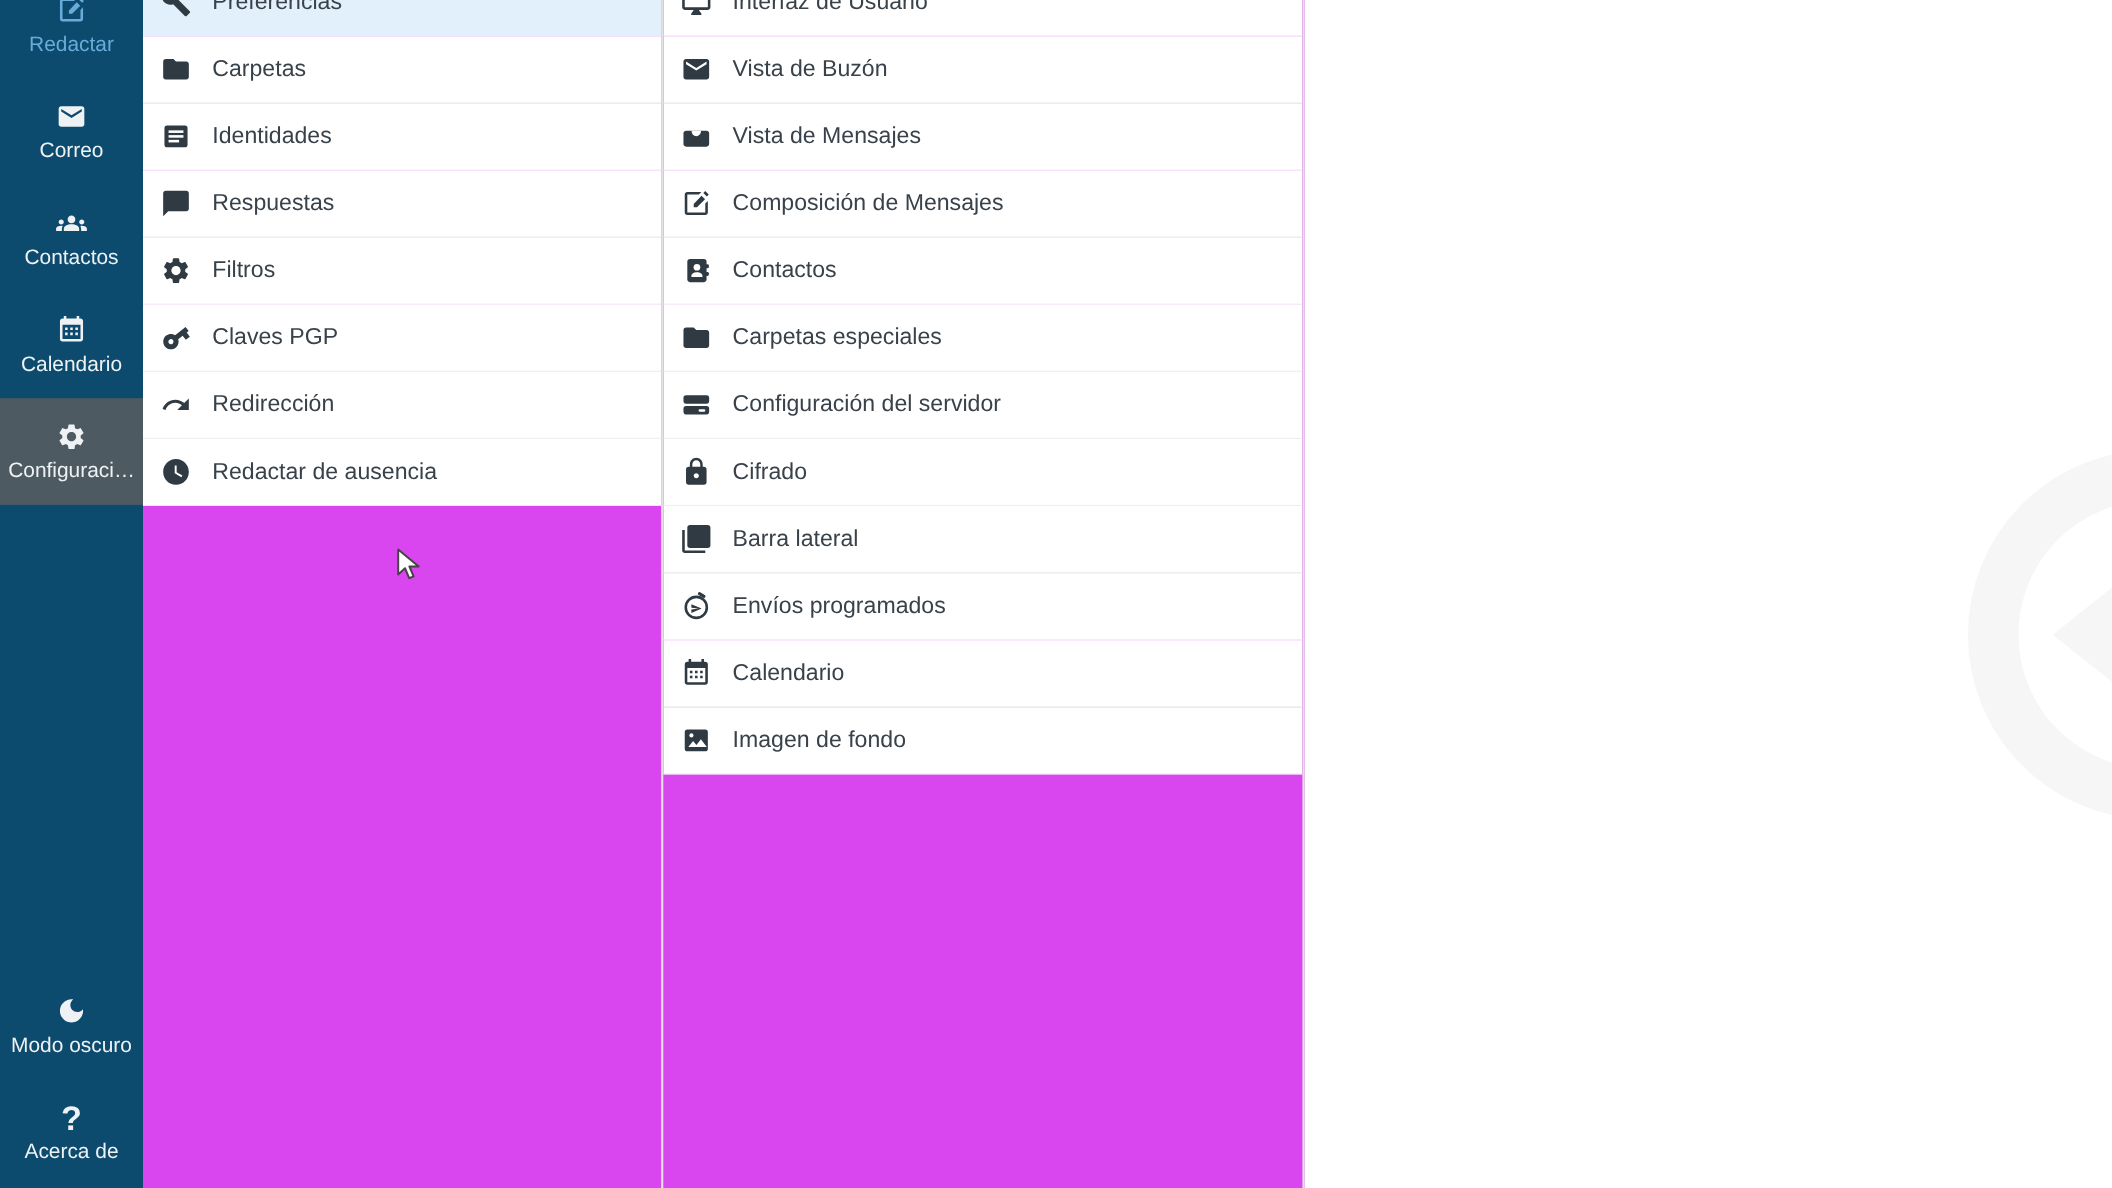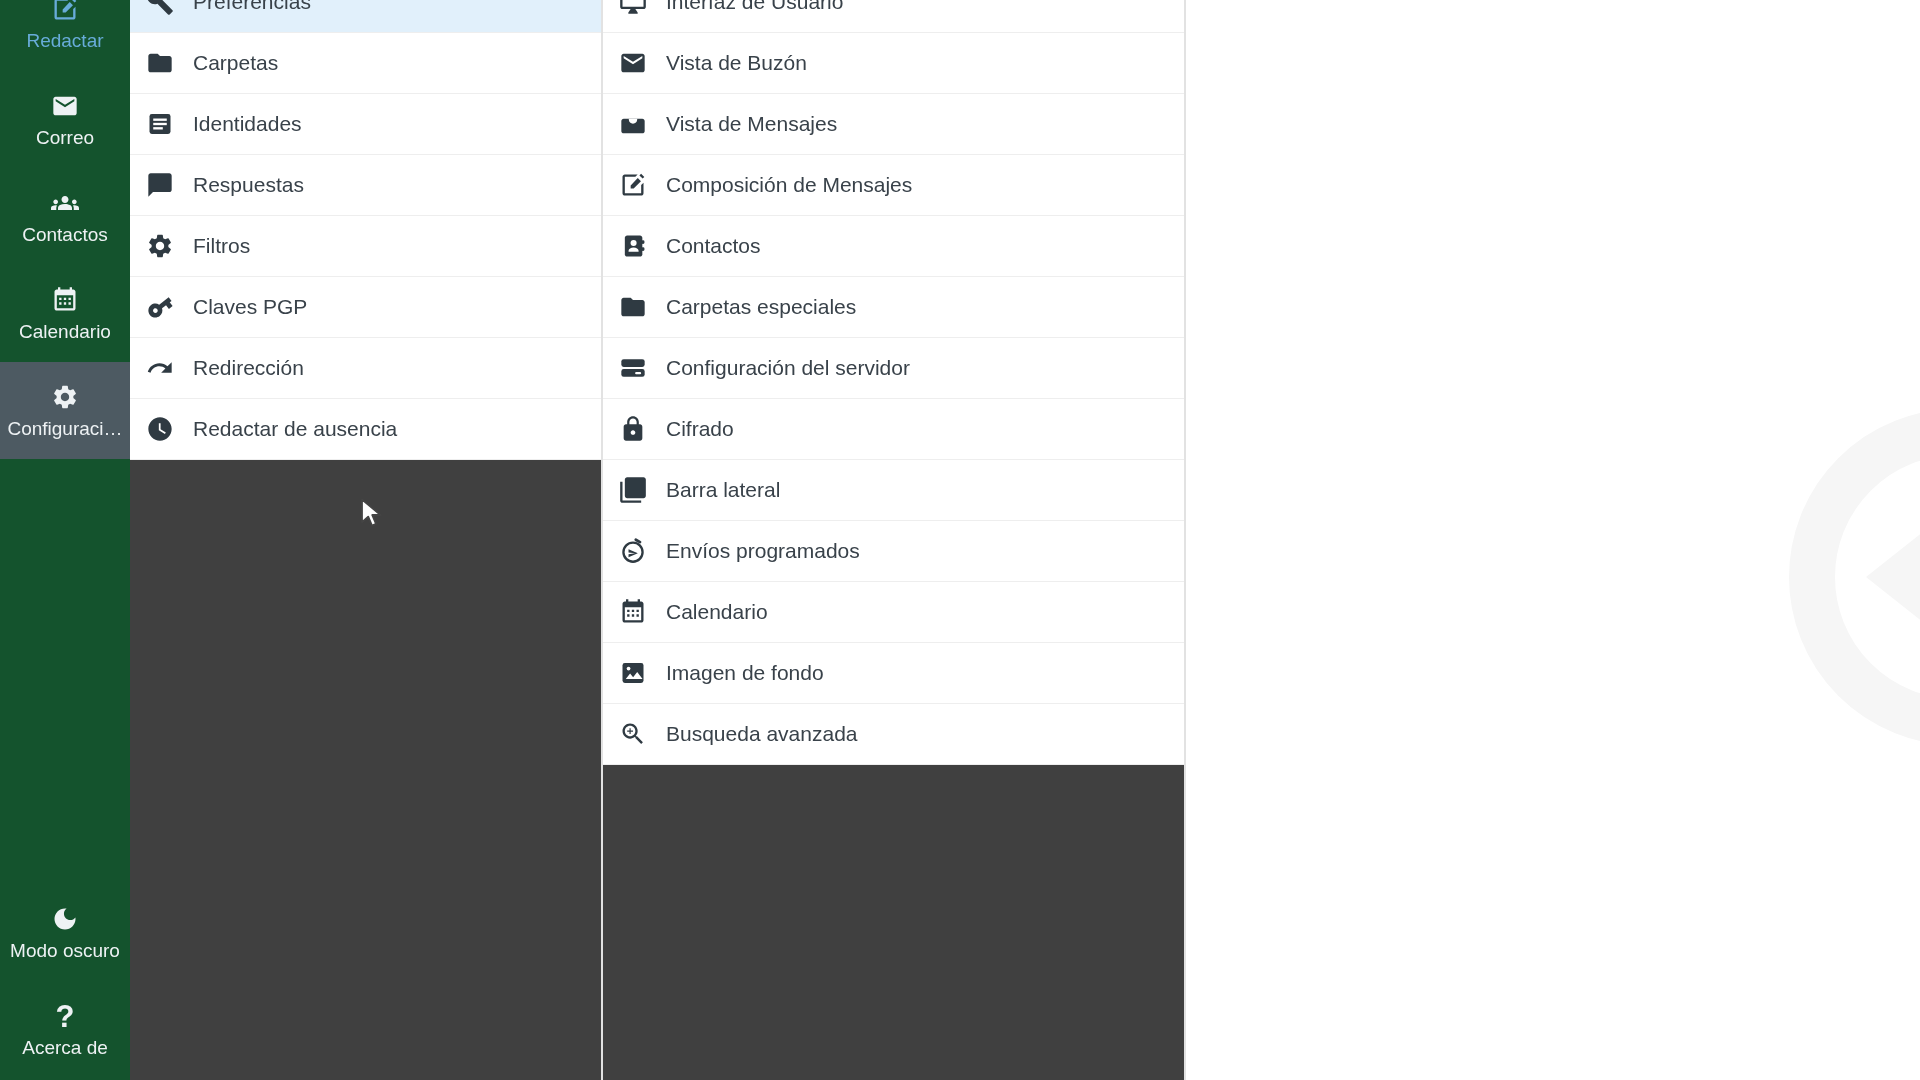--- a/index.html
+++ b/index.html
@@ -13,42 +13,42 @@
     position:absolute;left:1789px;top:409px;width:336px;height:336px;
     border-radius:50%;border:46px solid #f6f6f6;box-sizing:border-box;z-index:0;
   }
   .wm-wedge{
     position:absolute;left:1866px;top:531px;width:0;height:0;z-index:0;
     border-top:46px solid transparent;border-bottom:46px solid transparent;
     border-right:58px solid #f6f6f6;
   }
   
   .sidebar{
-    position:absolute;left:0;top:0;width:130px;height:1080px;background:#14532d;
+    position:absolute;left:0;top:0;width:130px;height:1080px;background:#0c4a6e;
     display:flex;flex-direction:column;overflow:hidden;z-index:10;text-align:center;
   }
   .task-top{margin-top:-26px}
   .task-bottom{padding-bottom:2px}
   .task-item{
     height:97px;display:flex;flex-direction:column;align-items:center;
     justify-content:center;gap:7px;color:#eef2f4;cursor:pointer;flex:none;
   }
   .task-item.accent{color:#68acd9}
   .task-item.selected{background:#4d5a62}
   .t-icon{width:29px;height:29px;display:flex;align-items:center;justify-content:center}
   .t-icon svg{display:block}
   .t-label{
     font-size:19px;line-height:20px;max-width:128px;white-space:nowrap;
     overflow:hidden;text-overflow:ellipsis;
   }
   .qmark{font-size:31px;font-weight:bold;line-height:29px}
   .spacer{flex:1}
   
   .col{
-    position:absolute;top:0;height:1080px;background:#404040;box-sizing:border-box;
+    position:absolute;top:0;height:1080px;background:#d946ef;box-sizing:border-box;
     border-right:2px solid #e2e2e2;overflow:hidden;z-index:5;
   }
   #col-settings{left:130px;width:473px}
   #col-prefs{left:603px;width:583px}
   .list{margin-top:-28px}
   .row{
     height:61px;box-sizing:border-box;border-bottom:1px solid #eeeeee;
     display:flex;align-items:center;padding-left:16px;gap:19px;
     font-size:21px;color:#39424a;cursor:pointer;background:#fff;
   }
@@ -308,28 +308,20 @@
       <div class="row">
         <span class="r-icon">
           <svg viewBox="0 0 24 24" width="28" height="28" fill="currentColor" overflow="visible">
             <rect x="3" y="3.5" width="18" height="17" rx="2"></rect>
             <path d="M5.8 17.2l3.7-4.7 2.6 3.1 3.5-4.5 4.6 6.1z" fill="#fff"></path>
             <circle cx="8.2" cy="8.2" r="1.6" fill="#fff"></circle>
           </svg>
         </span>
         <span class="r-label">Imagen de fondo</span>
       </div>
-      <div class="row">
-        <span class="r-icon">
-          <svg viewBox="0 0 24 24" width="28" height="28" fill="currentColor" overflow="visible">
-            <path d="M15.5 14h-.79l-.28-.27C15.41 12.59 16 11.11 16 9.5 16 5.91 13.09 3 9.5 3S3 5.91 3 9.5 5.91 16 9.5 16c1.61 0 3.09-.59 4.23-1.57l.27.28v.79l5 4.99L20.49 19l-4.99-5zm-6 0C7.01 14 5 11.99 5 9.5S7.01 5 9.5 5 14 7.01 14 9.5 11.99 14 9.5 14zm2.5-4h-2v2H9v-2H7V9h2V7h1v2h2v1z"></path>
-          </svg>
-        </span>
-        <span class="r-label">Busqueda avanzada</span>
-      </div>
     </div>
 </section>
 
 <div class="cursor" id="cursor" style="left: 360px; top: 498px;">
   <svg width="25" height="29" viewBox="0 0 12.5 14.5">
     <path d="M1 0.8v11.3l3.1-2.8 1.9 4.5 2-.85-1.9-4.45h4.2z" fill="#ffffff" stroke="#444444" stroke-width="0.9" stroke-linejoin="round"></path>
   </svg>
 </div>
 
 </body></html>

